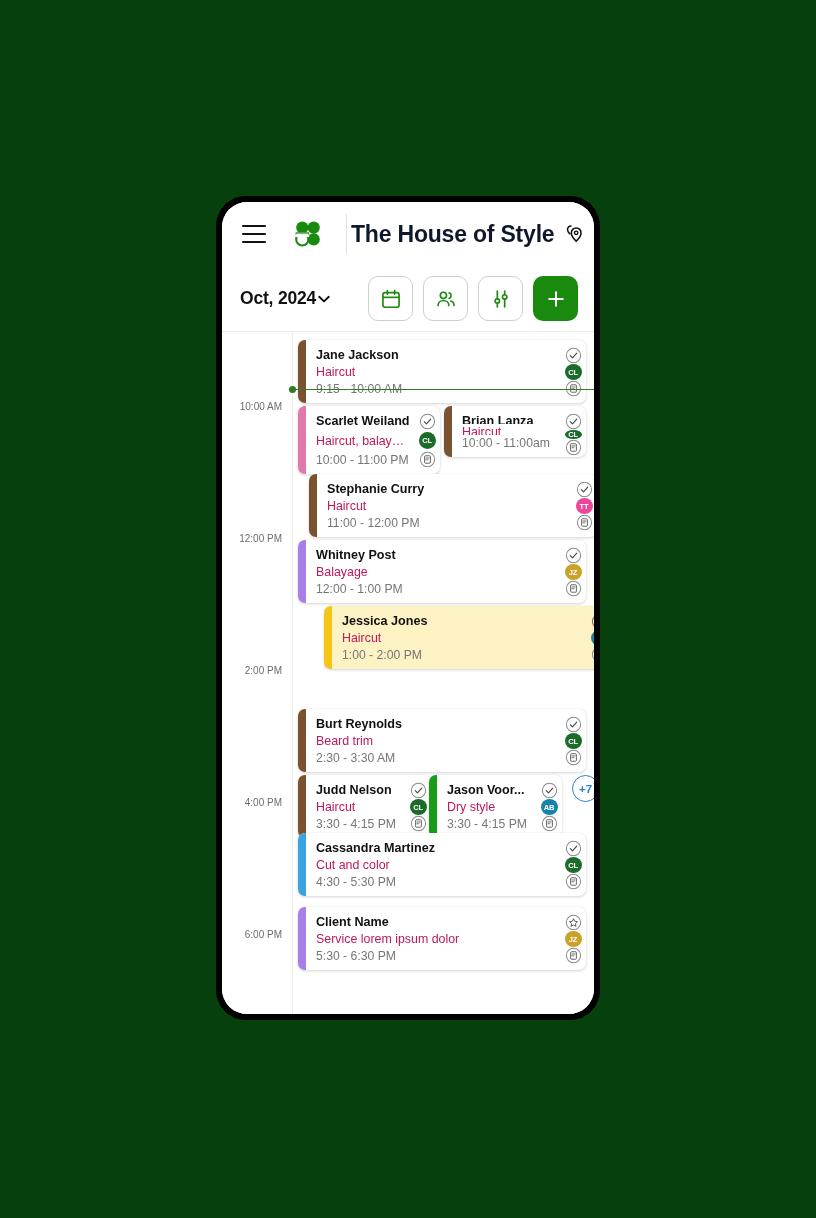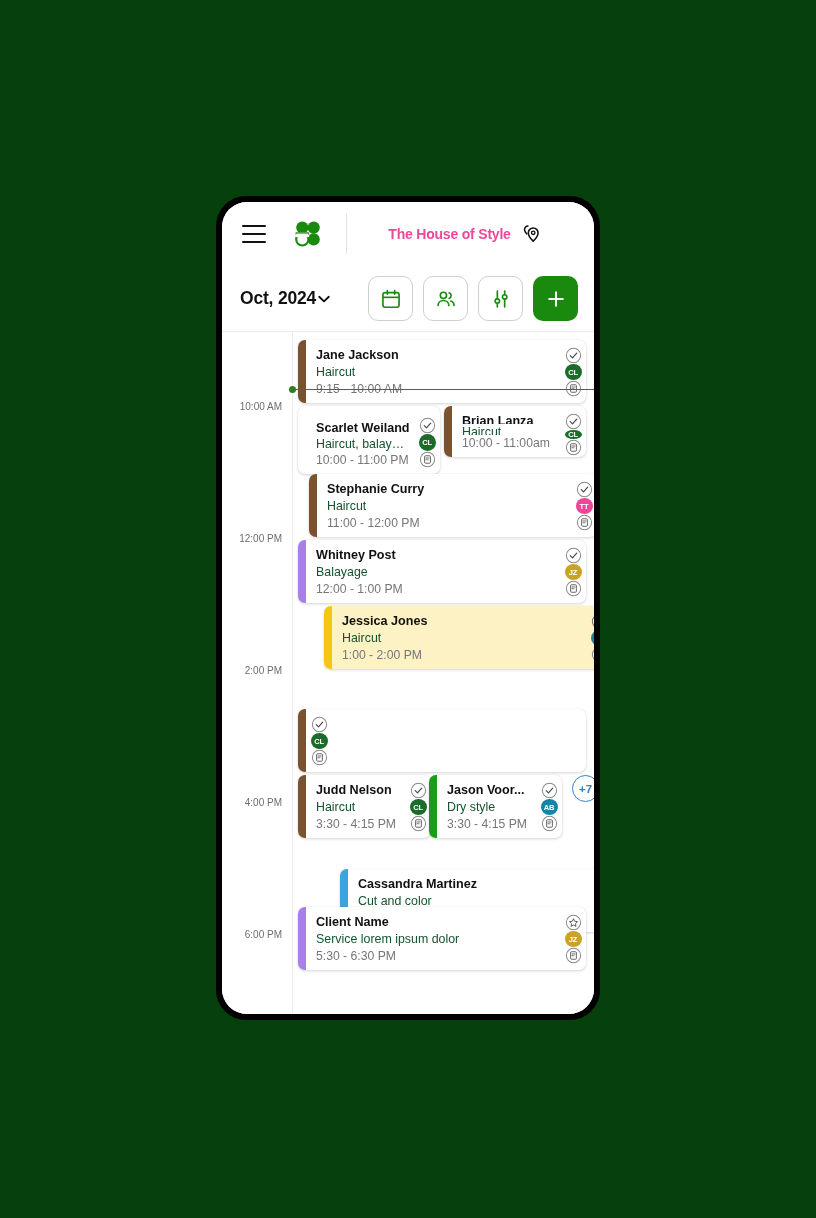--- a/index.html
+++ b/index.html
@@ -58,23 +58,23 @@
     margin-left: 22px;
     flex: 0 0 auto;
   }
   .title-zone {
     flex: 1 1 auto;
     display: flex; align-items: center; justify-content: center;
     gap: 10px;
     padding-left: 4px;
   }
   .shop-title {
-    font-size: 14px;
+    font-size: 23px;
     font-weight: bold;
-    color: #ec4899;
+    color: #0f172a;
     letter-spacing: -0.2px;
     white-space: nowrap;
   }
 
   
   .toolbar {
     height: 66px;
     flex: 0 0 66px;
     display: flex;
     align-items: center;
@@ -179,21 +179,21 @@
     font-size: 12.6px;
     font-weight: bold;
     color: #111;
     white-space: nowrap;
     overflow: hidden;
     text-overflow: ellipsis;
     line-height: 16px;
   }
   .c-serv {
     font-size: 12.4px;
-    color: #14532d;
+    color: #be185d;
     white-space: nowrap;
     overflow: hidden;
     text-overflow: ellipsis;
     line-height: 16px;
   }
   .c-time {
     font-size: 12.2px;
     color: #767676;
     white-space: nowrap;
     line-height: 16px;
@@ -360,21 +360,21 @@
                     <circle cx="10" cy="10" r="8.4" fill="none" stroke="#8a8a8a" stroke-width="1.2"></circle>
                     <rect x="6.6" y="5.6" width="6.8" height="8.8" rx="1.1" fill="none" stroke="#5a5a5a" stroke-width="1.1"></rect>
                     <path d="M8.2 8.2h3.6M8.2 10.3h2.4" stroke="#5a5a5a" stroke-width="1" stroke-linecap="round"></path>
                   </svg>
               </span>
             </div>
           </div>
 
           <div class="nowline" style="top:57px;"></div>
 
-          <div class="card" style="left:5px; top:74px; width:142px; height:68px;align-items:flex-end;">
+          <div class="card" style="left:5px; top:74px; width:142px; height:68px;">
             <div class="bar" style="background:#e07aad;"></div>
             <div class="card-body">
               <div class="c-name">Scarlet Weiland</div>
               <div class="c-serv">Haircut, balayage</div>
               <div class="c-time">10:00 - 11:00 PM</div>
             </div>
             <div class="card-icons">
               <span class="status-ic">
                 <svg viewBox="0 0 20 20" width="17" height="17">
                     <circle cx="10" cy="10" r="8.4" fill="none" stroke="#8a8a8a" stroke-width="1.2"></circle>
@@ -487,20 +487,25 @@
                     <circle cx="10" cy="10" r="8.4" fill="none" stroke="#8a8a8a" stroke-width="1.2"></circle>
                     <rect x="6.6" y="5.6" width="6.8" height="8.8" rx="1.1" fill="none" stroke="#5a5a5a" stroke-width="1.1"></rect>
                     <path d="M8.2 8.2h3.6M8.2 10.3h2.4" stroke="#5a5a5a" stroke-width="1" stroke-linecap="round"></path>
                   </svg>
               </span>
             </div>
           </div>
 
           <div class="card" style="left:5px; top:377px; width:288px; height:63px;">
             <div class="bar" style="background:#7a5230;"></div>
+            <div class="card-body">
+              <div class="c-name">Burt Reynolds</div>
+              <div class="c-serv">Beard trim</div>
+              <div class="c-time">2:30 - 3:30 AM</div>
+            </div>
             <div class="card-icons">
               <span class="status-ic">
                 <svg viewBox="0 0 20 20" width="17" height="17">
                     <circle cx="10" cy="10" r="8.4" fill="none" stroke="#8a8a8a" stroke-width="1.2"></circle>
                     <path d="M6.2 10.2l2.6 2.6 5-5.6" fill="none" stroke="#4a4a4a" stroke-width="1.4" stroke-linecap="round" stroke-linejoin="round"></path>
                   </svg>
               </span>
               <span class="avatar" style="background:#1b6b2a;">CL</span>
               <span class="note-ic">
                 <svg viewBox="0 0 20 20" width="17" height="17">
@@ -557,21 +562,21 @@
                     <circle cx="10" cy="10" r="8.4" fill="none" stroke="#8a8a8a" stroke-width="1.2"></circle>
                     <rect x="6.6" y="5.6" width="6.8" height="8.8" rx="1.1" fill="none" stroke="#5a5a5a" stroke-width="1.1"></rect>
                     <path d="M8.2 8.2h3.6M8.2 10.3h2.4" stroke="#5a5a5a" stroke-width="1" stroke-linecap="round"></path>
                   </svg>
               </span>
             </div>
           </div>
 
           <div class="more-badge" style="left:279px; top:443px;">+7</div>
 
-          <div class="card" style="left:5px; top:537px; width:288px; height:63px;margin-left:42px;">
+          <div class="card" style="left:5px; top:501px; width:288px; height:63px;">
             <div class="bar" style="background:#3aa3e0;"></div>
             <div class="card-body">
               <div class="c-name">Cassandra Martinez</div>
               <div class="c-serv">Cut and color</div>
               <div class="c-time">4:30 - 5:30 PM</div>
             </div>
             <div class="card-icons">
               <span class="status-ic">
                 <svg viewBox="0 0 20 20" width="17" height="17">
                     <circle cx="10" cy="10" r="8.4" fill="none" stroke="#8a8a8a" stroke-width="1.2"></circle>

